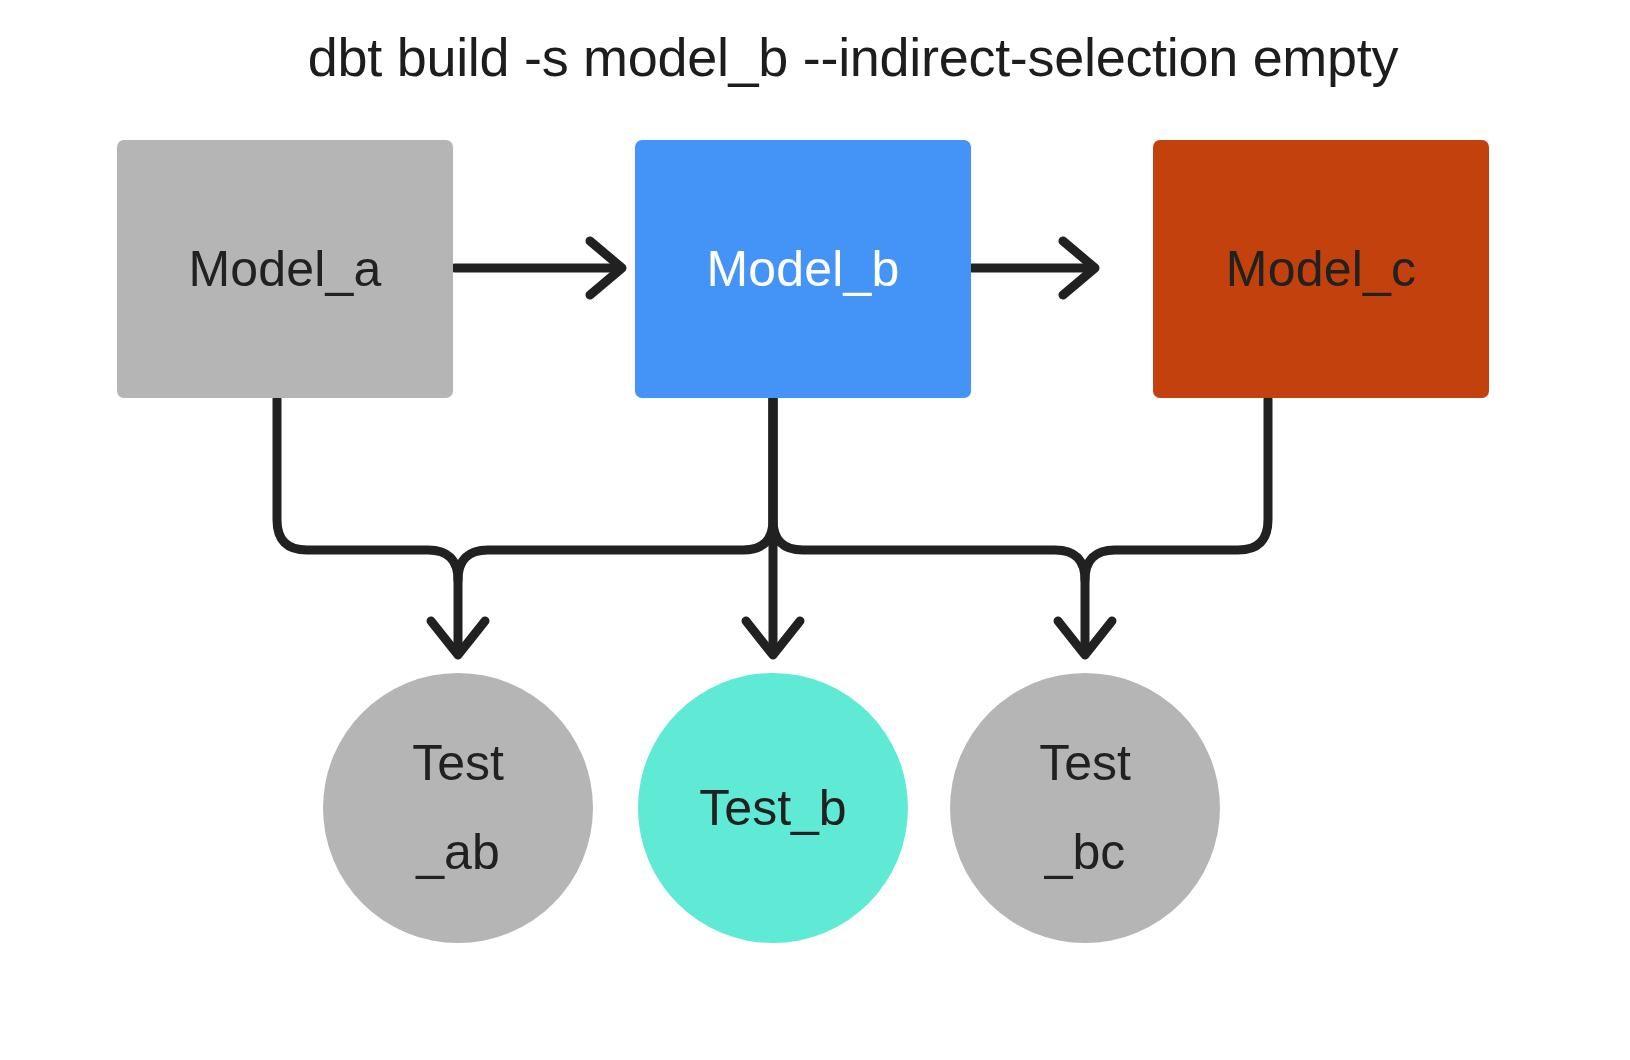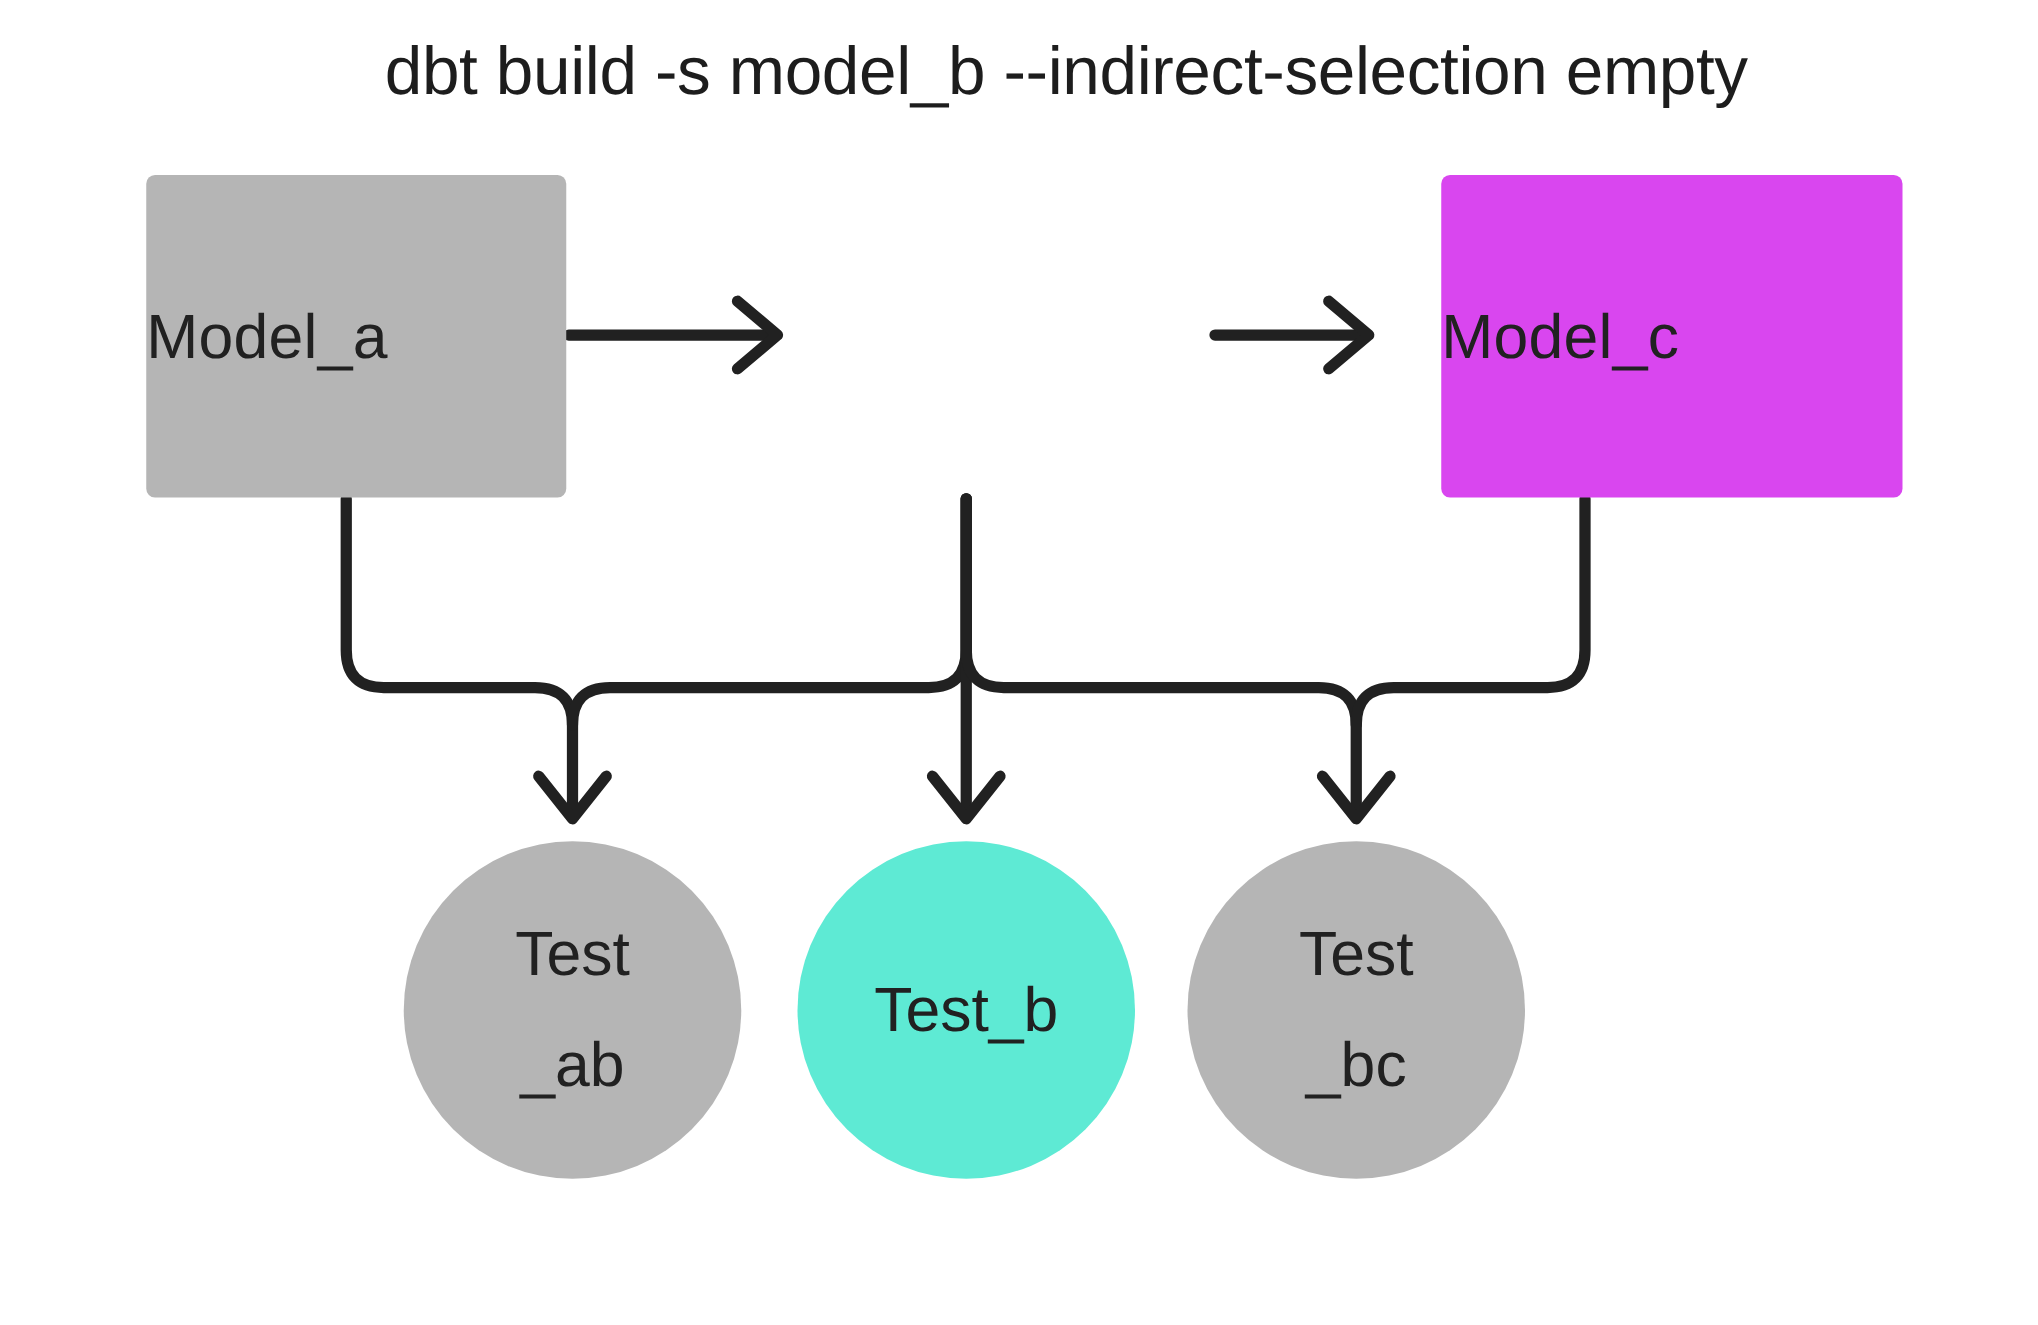--- a/index.html
+++ b/index.html
@@ -36,21 +36,21 @@
     stroke: #212121;
     stroke-width: 9;
     stroke-linecap: round;
     stroke-linejoin: round;
   }
   .node-box {
     position: absolute;
     border-radius: 7px;
     display: flex;
     align-items: center;
-    justify-content: flex-start;
+    justify-content: center;
   }
   .node-box .node-label {
     font-size: 50px;
     line-height: 1.05;
     letter-spacing: 0.2px;
     text-align: center;
     white-space: nowrap;
   }
   .node-circle {
     position: absolute;
@@ -126,22 +126,25 @@
       <path class="edge-line" d="M 1268 399 L 1268 520 Q 1268 550 1238 550 L 1115 550 Q 1085 550 1085 580 L 1085 648"></path>
       <path class="arrow-head" d="M 1058 621 L 1085 655 L 1112 621"></path>
     </g>
 
   </svg>
 
   <div class="node-box" style="left:117px; top:140px; width:336px; height:258px; background:#b5b5b5;">
     <span class="node-label" style="color:#212121;">Model_a</span>
   </div>
 
+  <div class="node-box" style="left:635px; top:140px; width:336px; height:258px; background:#4494f8;">
+    <span class="node-label" style="color:#ffffff;">Model_b</span>
+  </div>
 
-  <div class="node-box" style="left:1153px; top:140px; width:369px; height:258px; background:#d946ef;">
+  <div class="node-box" style="left:1153px; top:140px; width:336px; height:258px; background:#c2410c;">
     <span class="node-label" style="color:#212121;">Model_c</span>
   </div>
 
   <div class="node-circle" style="left:323px; top:673px; width:270px; height:270px; background:#b5b5b5;">
     <span class="node-label">
       <span>Test</span><br>
       <span>_ab</span>
     </span>
   </div>
 

